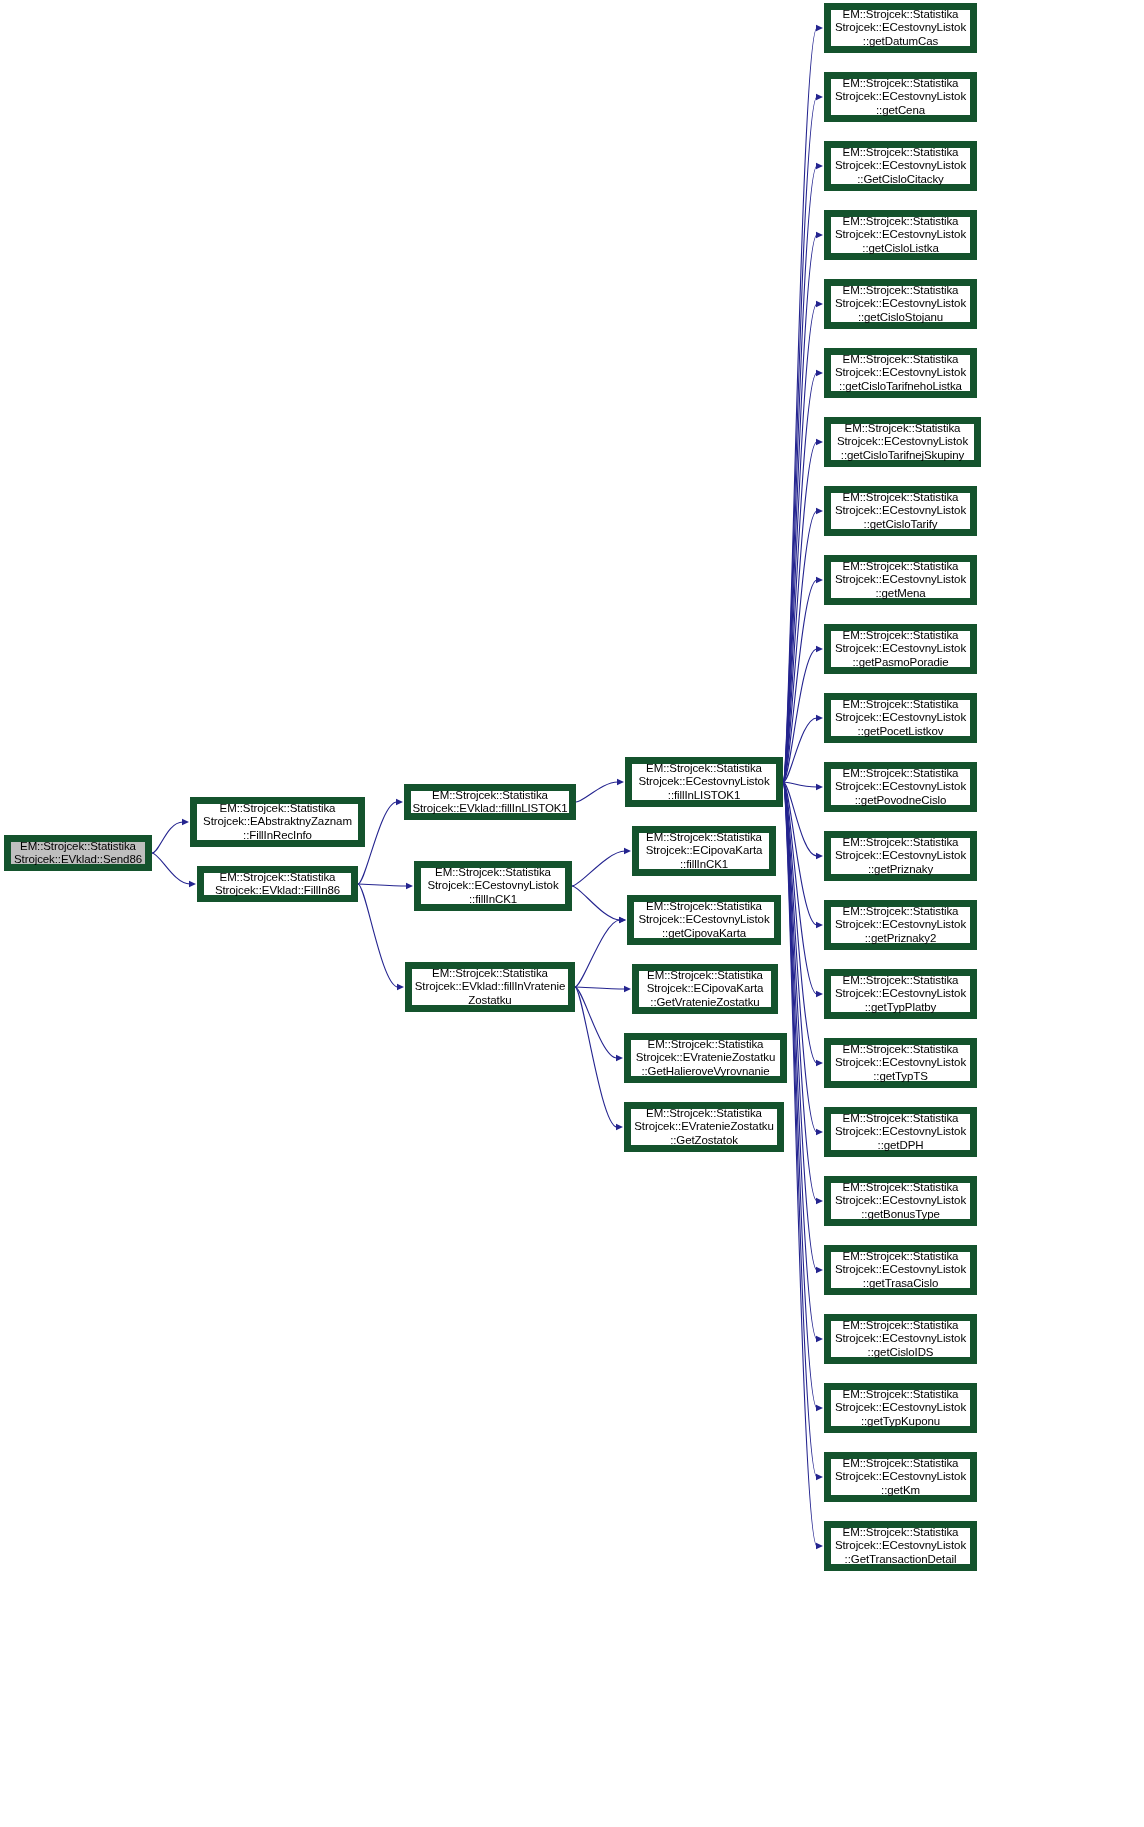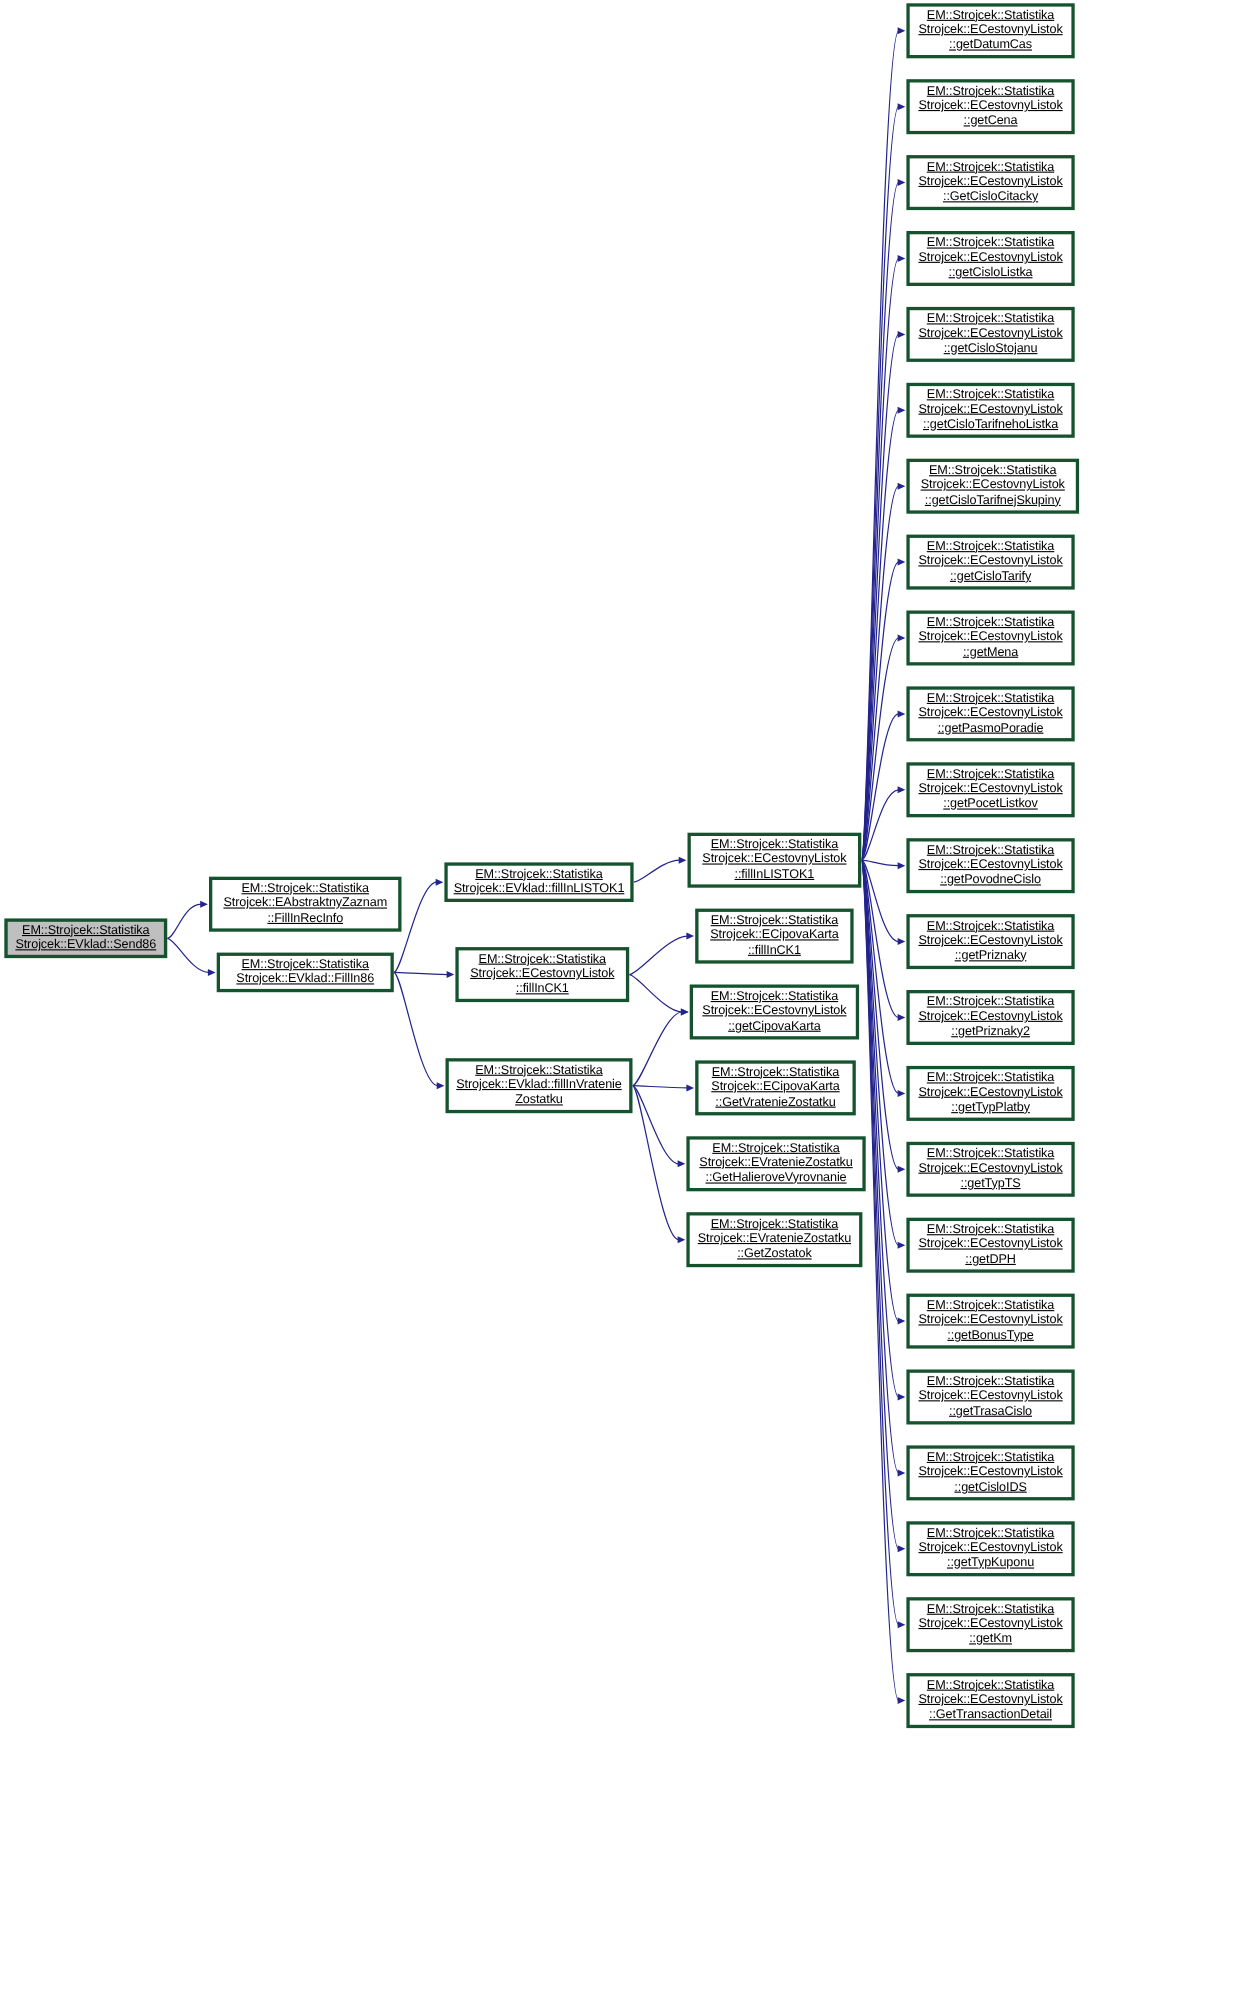--- a/index.html
+++ b/index.html
@@ -11,33 +11,32 @@
     position: relative;
     width: 1144px;
     height: 1827px;
     font-family: "Liberation Sans", sans-serif;
     background: #ffffff;
     overflow: hidden;
   }
   .node {
     position: absolute;
     box-sizing: border-box;
-    border: 3px solid #14532d;
+    border: 7px solid #14532d;
     background: #ffffff;
     color: #000000;
     font-size: 11.5px;
     line-height: 13.5px;
     text-align: center;
     display: flex;
     align-items: center;
     justify-content: center;
     padding: 1px 2px;
     white-space: pre-line;
     letter-spacing: -0.1px;
-    text-decoration: underline;
   }
   .node.root {
     background: #bfbfbf;
   }
   svg.edges {
     position: absolute;
     left: 0;
     top: 0;
     width: 1144px;
     height: 1827px;

